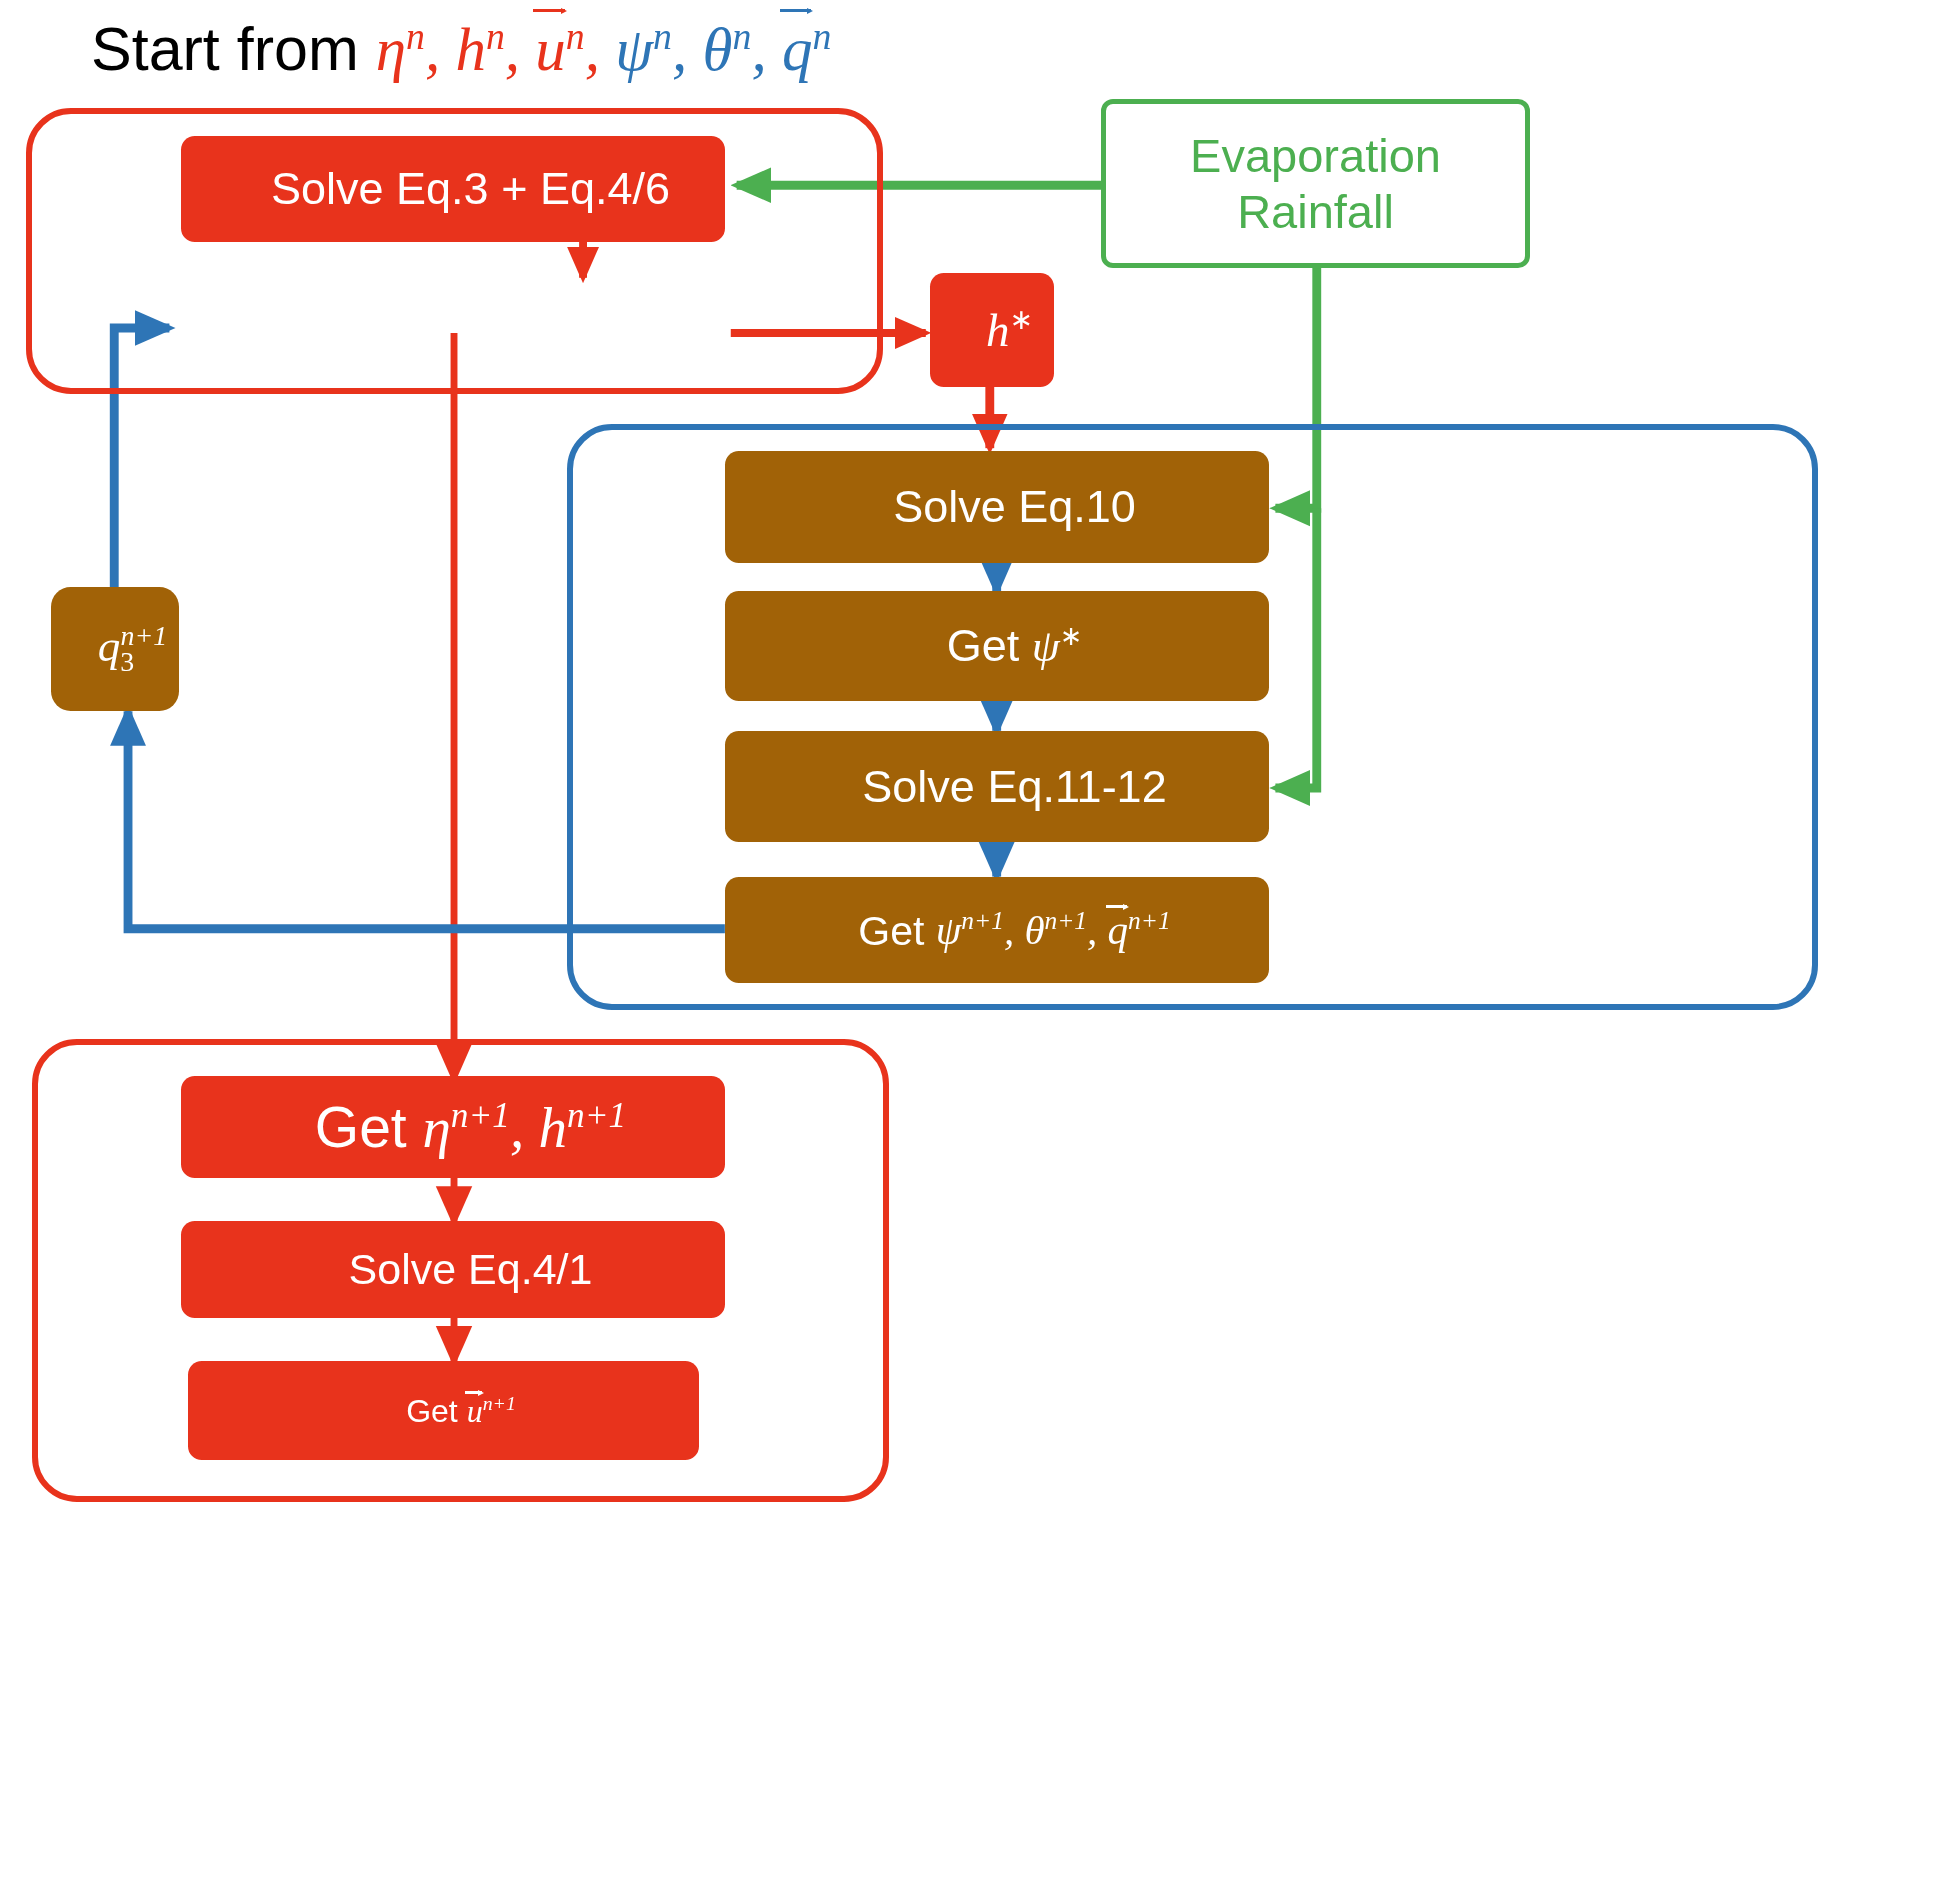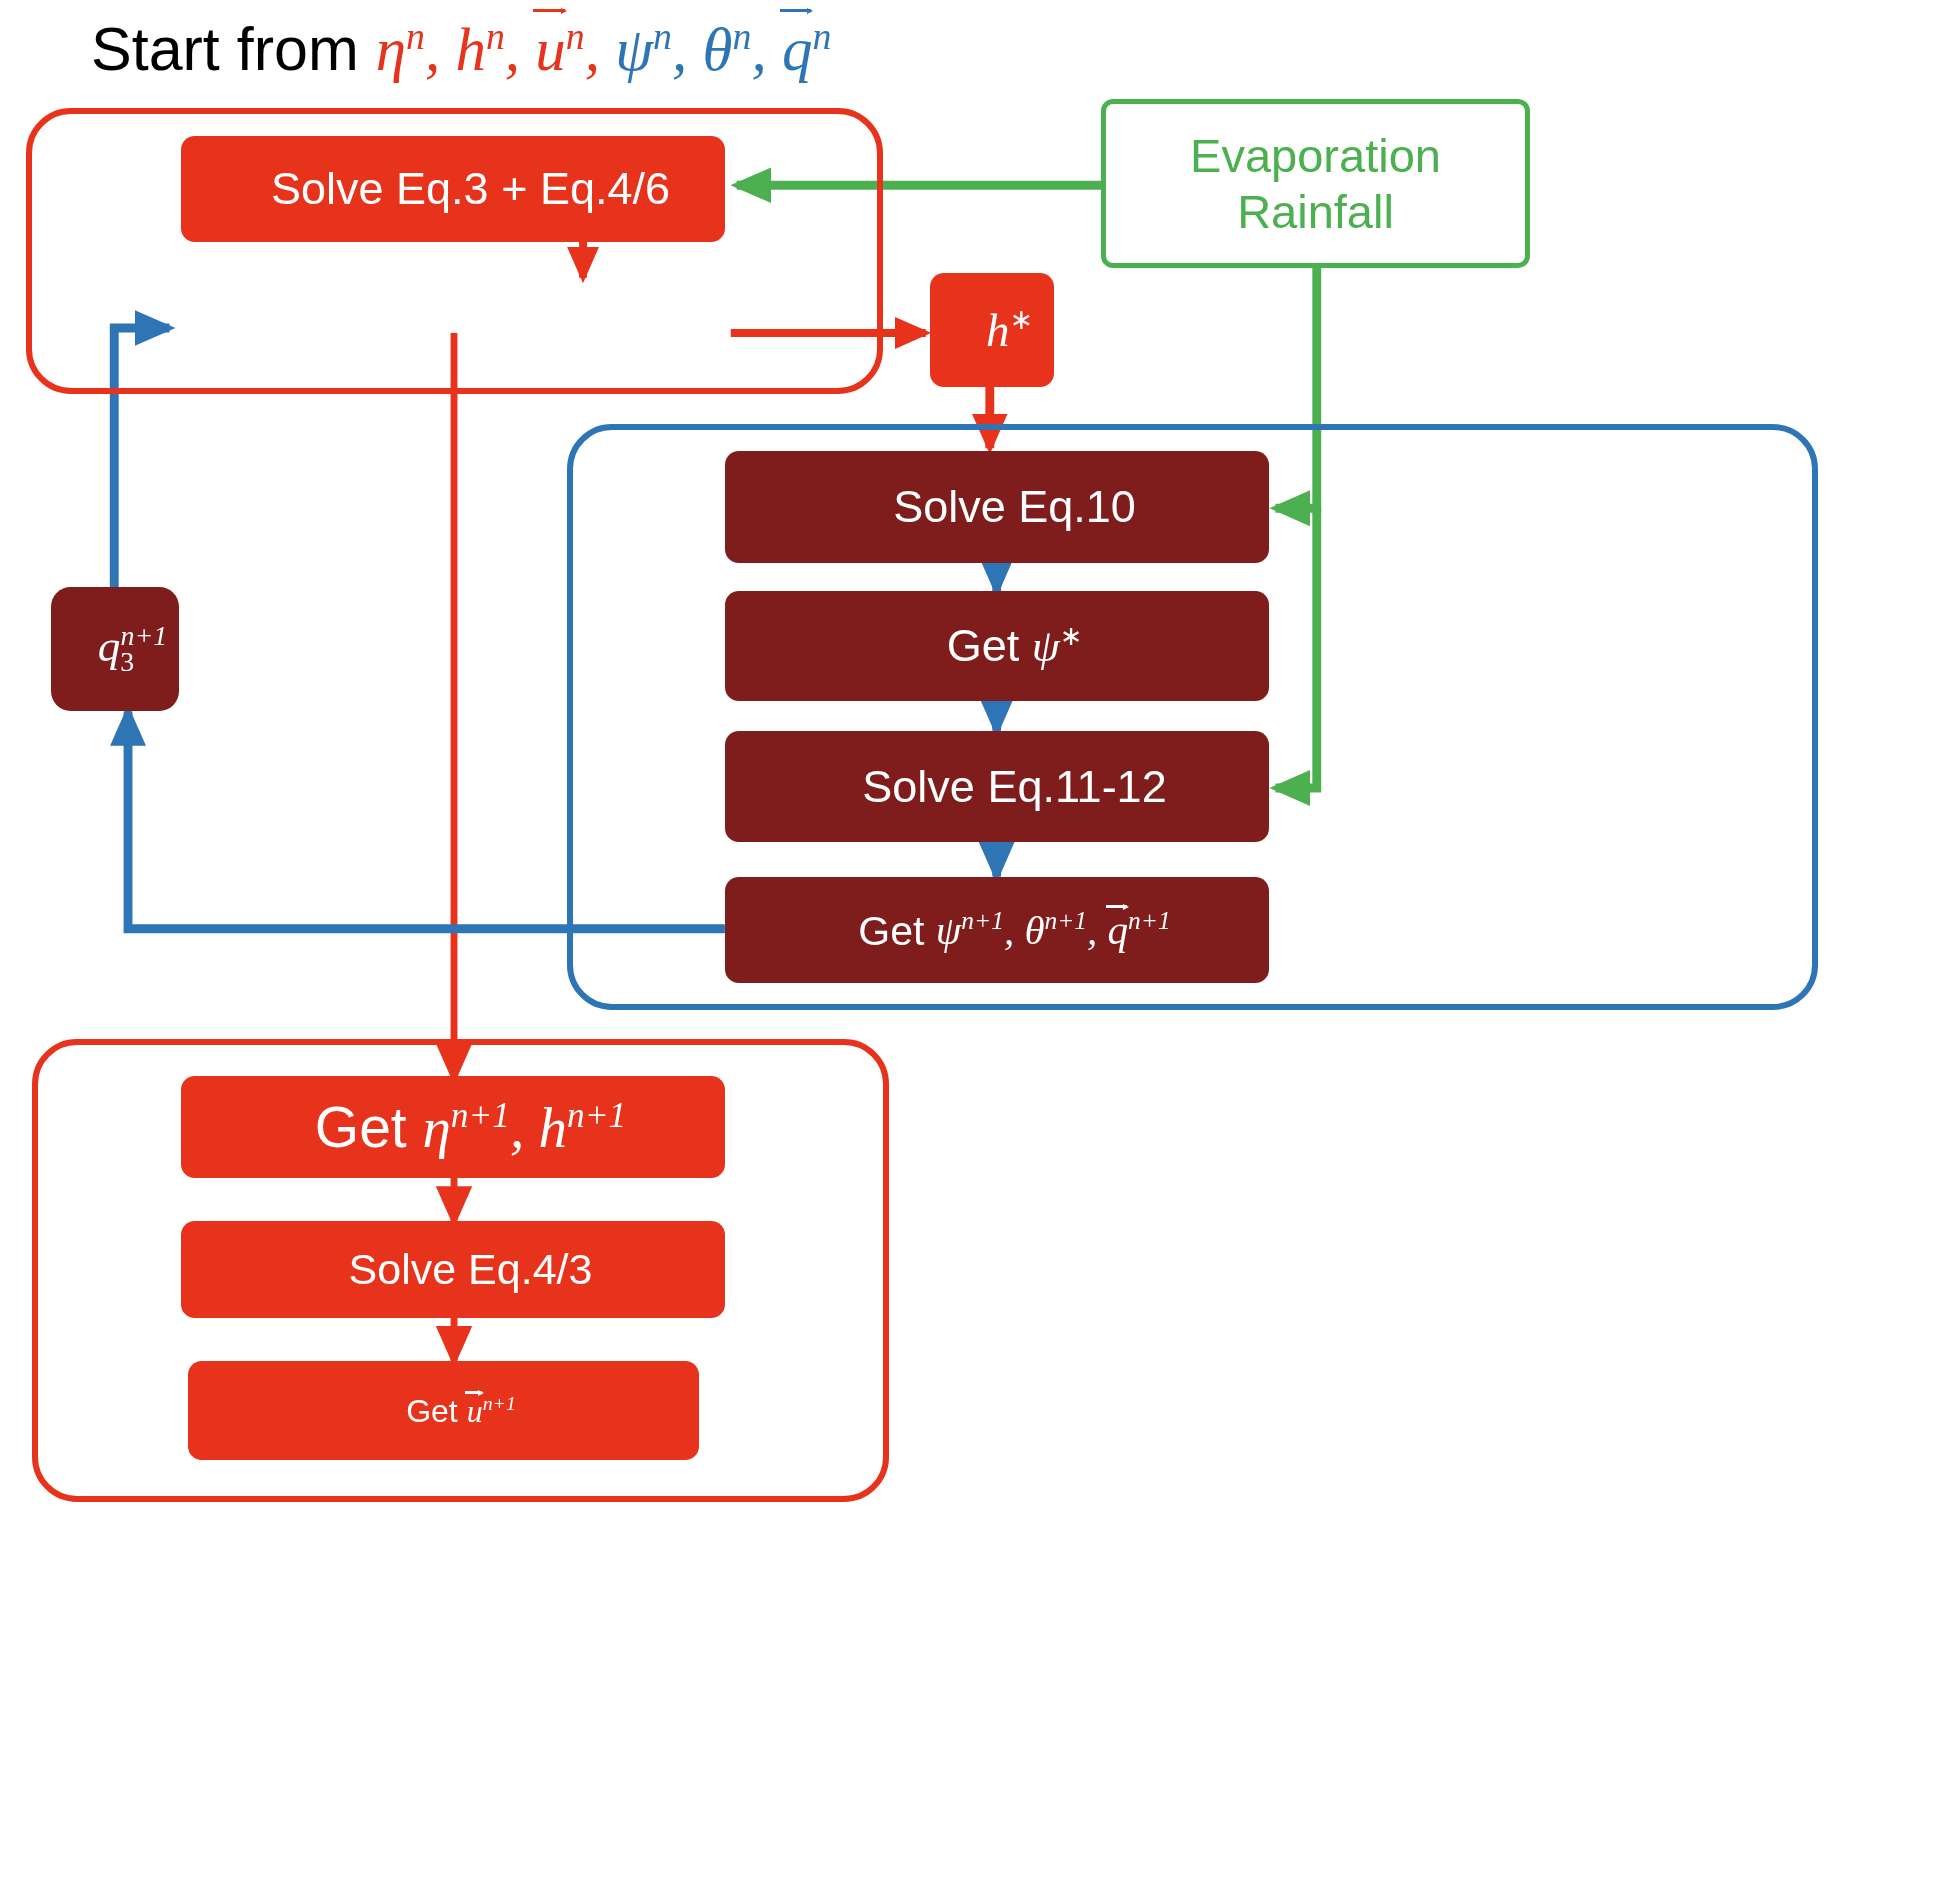--- a/index.html
+++ b/index.html
@@ -54,21 +54,21 @@
     position:absolute;
     display:flex;align-items:center;justify-content:center;
     color:#ffffff;
     border-radius:13.8px;
     text-align:center;
     box-sizing:border-box;
     line-height:1.05;
     padding-left:35px;
   }
   .box.red{background:#E8331C;}
-  .box.blue{background:#7f1d1d;}
+  .box.blue{background:#a16207;}
   .box .txt{white-space:nowrap;}
 
   
   .greenbox{
     position:absolute;
     border:5.9px solid #4CAF50;
     border-radius:33px;
     background:#ffffff;
     box-sizing:border-box;
     display:flex;align-items:center;justify-content:center;
@@ -181,21 +181,21 @@
   </div>
 
   <div class="box red" style="left:181px;top:1076px;width:544px;height:102px;font-size:57px;">
     <span class="txt">
       <span>Get</span>
       <span class="sym" style="font-family:'Liberation Serif',serif;font-style:italic;">η<sup class="v" style="font-style:italic;">n+1</sup>,&nbsp;h<sup class="v" style="font-style:italic;">n+1</sup></span>
     </span>
   </div>
 
   <div class="box red" style="left:181px;top:1221px;width:544px;height:97px;font-size:43px;">
-    <span class="txt">Solve Eq.4/3</span>
+    <span class="txt">Solve Eq.4/1</span>
   </div>
 
   <div class="box red" style="left:181px;top:1361px;width:511px;height:99px;font-size:32px;margin-left:7px;">
     <span class="txt">
       <span>Get</span>
       <span class="sym" style="font-family:'Liberation Serif',serif;font-style:italic;"><span class="vecwrap"><span class="bar"></span>u</span><sup class="v" style="font-style:italic;">n+1</sup></span>
     </span>
   </div>
 
 </div>

